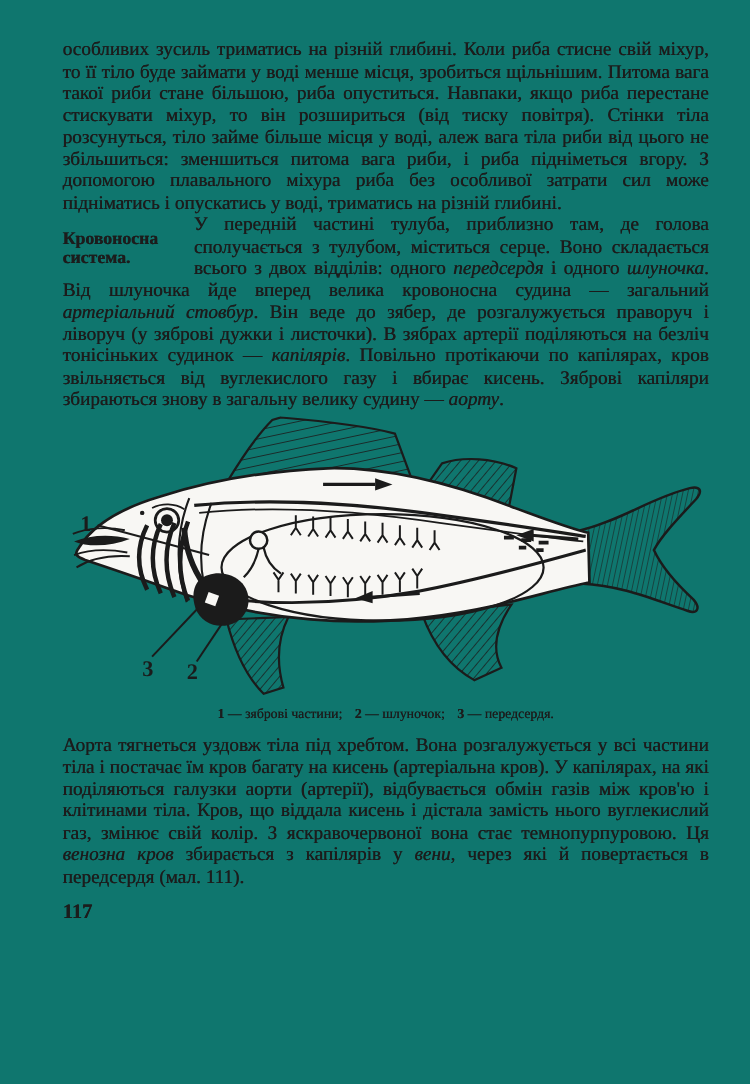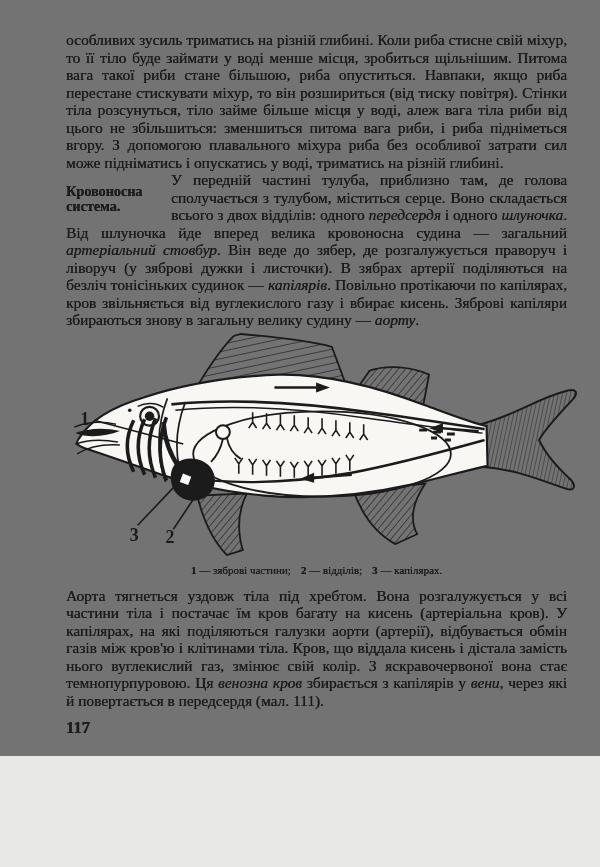--- a/index.html
+++ b/index.html
@@ -1,23 +1,23 @@
 <!DOCTYPE html>
 <html><head>
 <meta charset="utf-8">
 <style>
   html,body{margin:0;padding:0;background:#e8e8e6;}
   .page{
     position:relative;
-    width:600px;height:756px;
+    width:600px;height:867px;
     margin:0 auto;
-    background:#737373;
+    background:#0f766e;
     overflow:hidden;
     box-sizing:border-box;
-    padding:31px 33px 0 66px;
+    padding:31px 33px 0 50px;
     font-family:"Liberation Serif","DejaVu Serif",serif;
     color:#1c1c1c;
   }
   .para{
     margin:0;
     font-size:15.4px;
     line-height:17.5px;
     text-align:justify;
     text-shadow:0.3px 0 0 currentColor;
   }
@@ -148,21 +148,21 @@
 
         <line x1="22" y1="88" x2="112" y2="112" stroke="#1b1b1b" stroke-width="1.6"></line>
         <text x="8" y="93" font-size="18" font-weight="bold" fill="#1b1b1b">1</text>
         <line x1="66" y1="194" x2="103" y2="155" stroke="#1b1b1b" stroke-width="1.6"></line>
         <text x="58" y="210" font-size="18" font-weight="bold" fill="#1b1b1b">3</text>
         <line x1="102" y1="198" x2="122" y2="168" stroke="#1b1b1b" stroke-width="1.6"></line>
         <text x="94" y="212" font-size="18" font-weight="bold" fill="#1b1b1b">2</text>
       </svg>
     </div>
     <figcaption>
-      <div class="legend"><span class="num">1</span><span> — зяброві частини;</span><span class="sep"></span><span class="num">2</span><span> — відділів;</span><span class="sep"></span><span class="num">3</span><span> — капілярах.</span></div>
+      <div class="legend"><span class="num">1</span><span> — зяброві частини;</span><span class="sep"></span><span class="num">2</span><span> — шлуночок;</span><span class="sep"></span><span class="num">3</span><span> — передсердя.</span></div>
     </figcaption>
   </figure>
 
   <p class="para"><span>Аорта тягнеться уздовж тіла під хребтом. Вона розгалужується у всі частини тіла і постачає їм кров багату на кисень (артеріальна кров). У капілярах, на які поділяються галузки аорти (артерії), відбувається обмін газів між кров'ю і клітинами тіла. Кров, що віддала кисень і дістала замість нього вуглекислий газ, змінює свій колір. З яскравочервоної вона стає темнопурпуровою. Ця </span><span class="it">венозна кров</span><span> збирається з капілярів у </span><span class="it">вени</span><span>, через які й повертається в передсердя (мал. 111).</span></p>
 
 
   <div class="pageno">117</div>
 
 </div>
 

